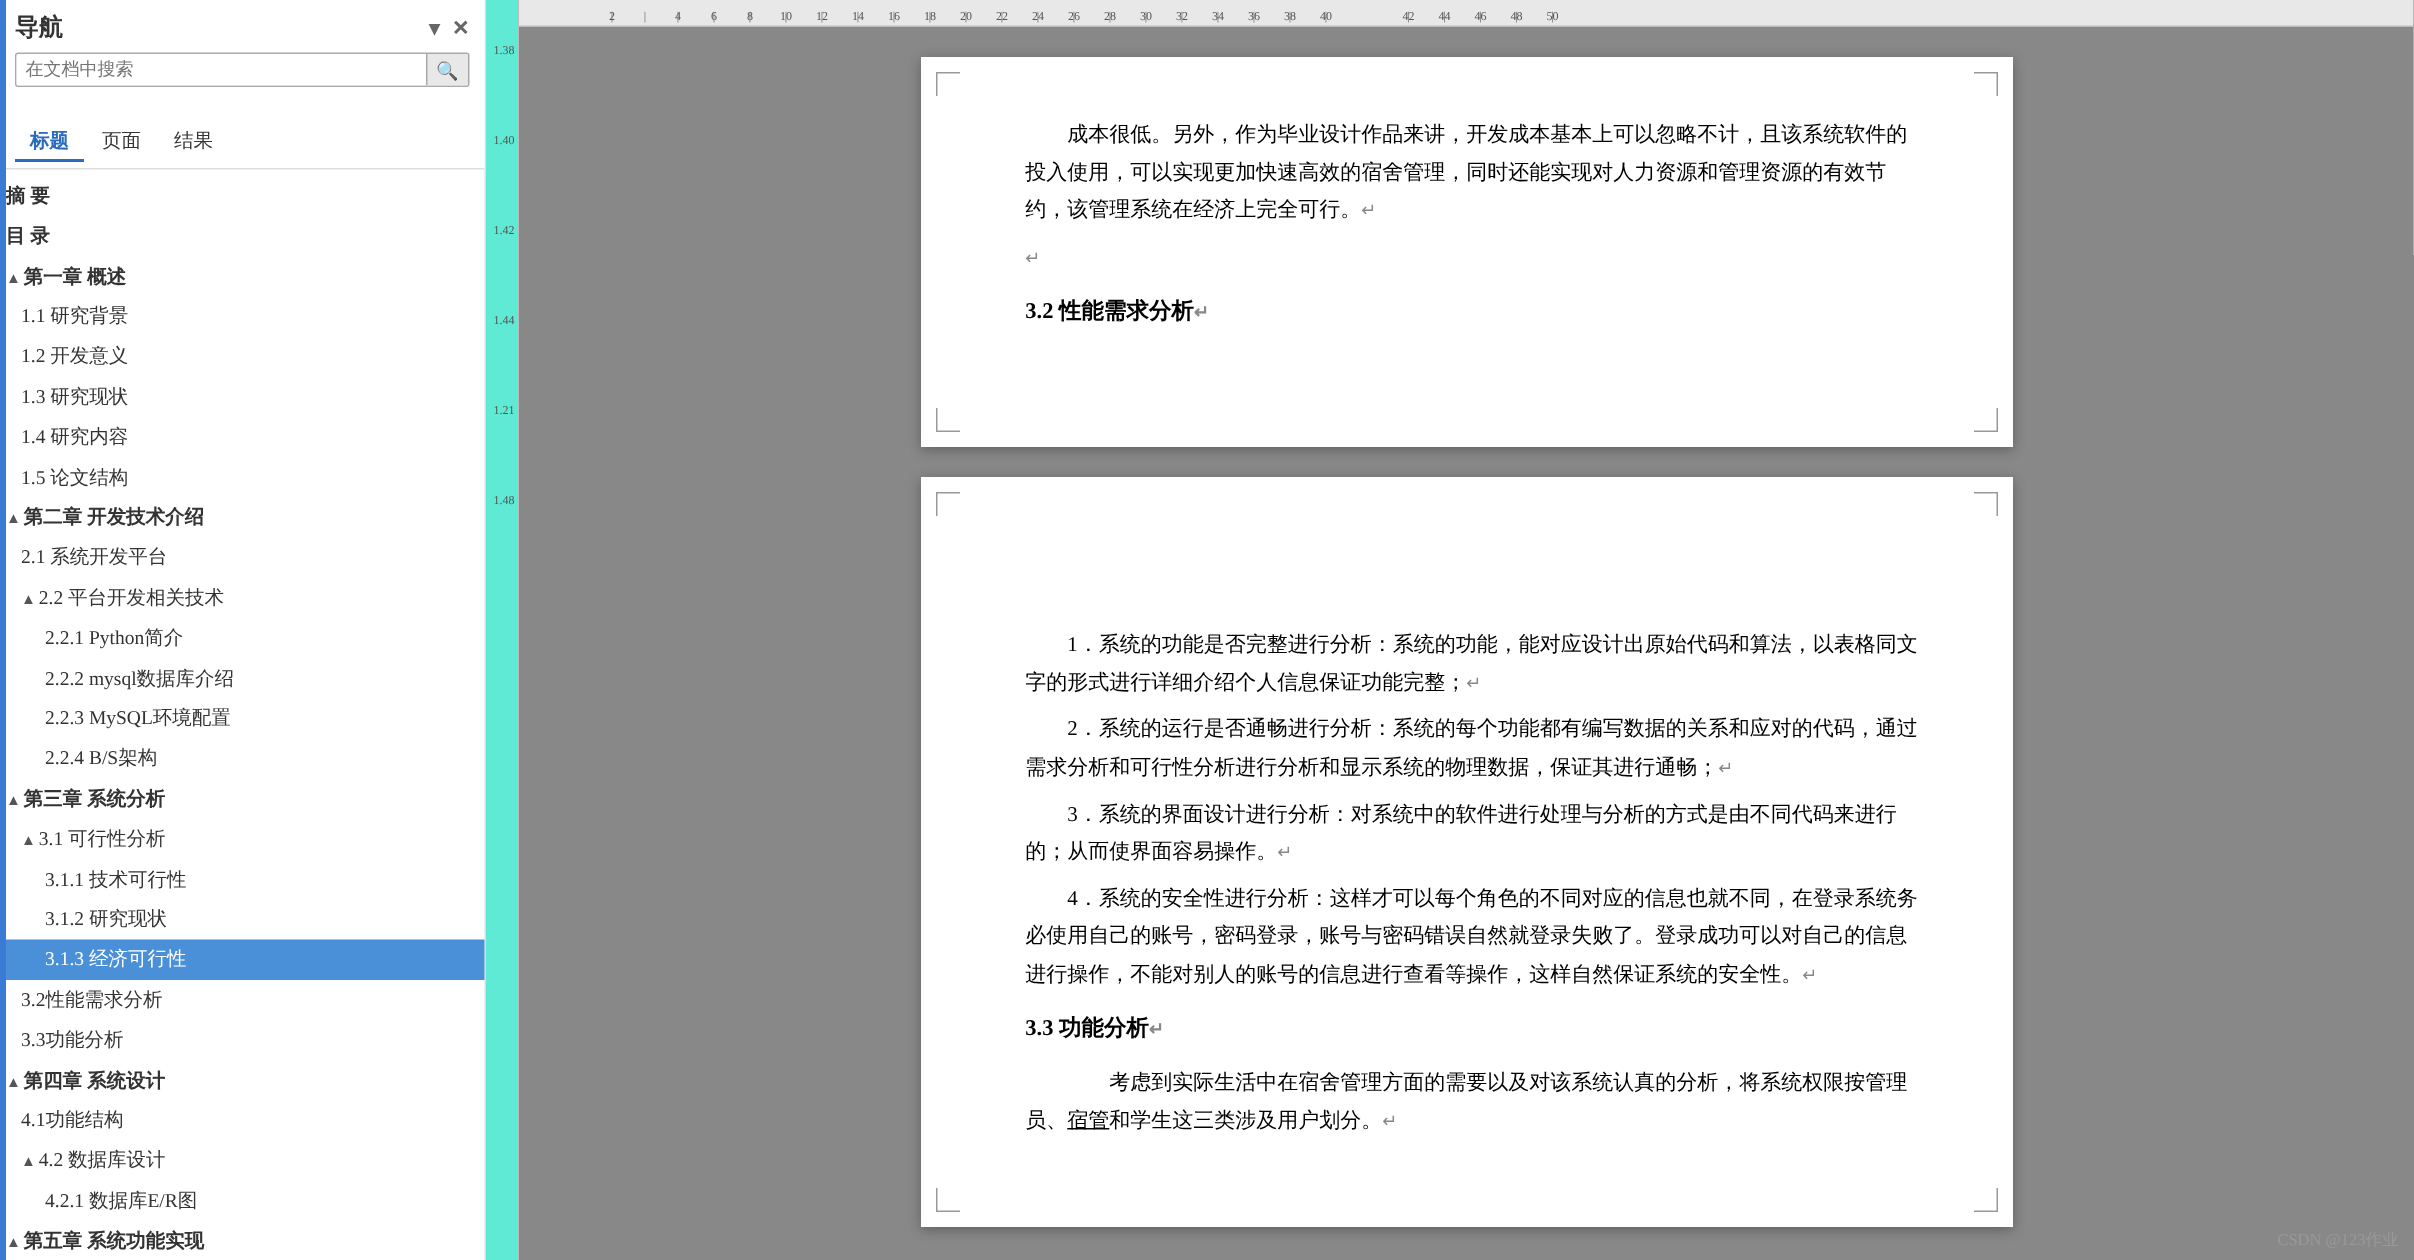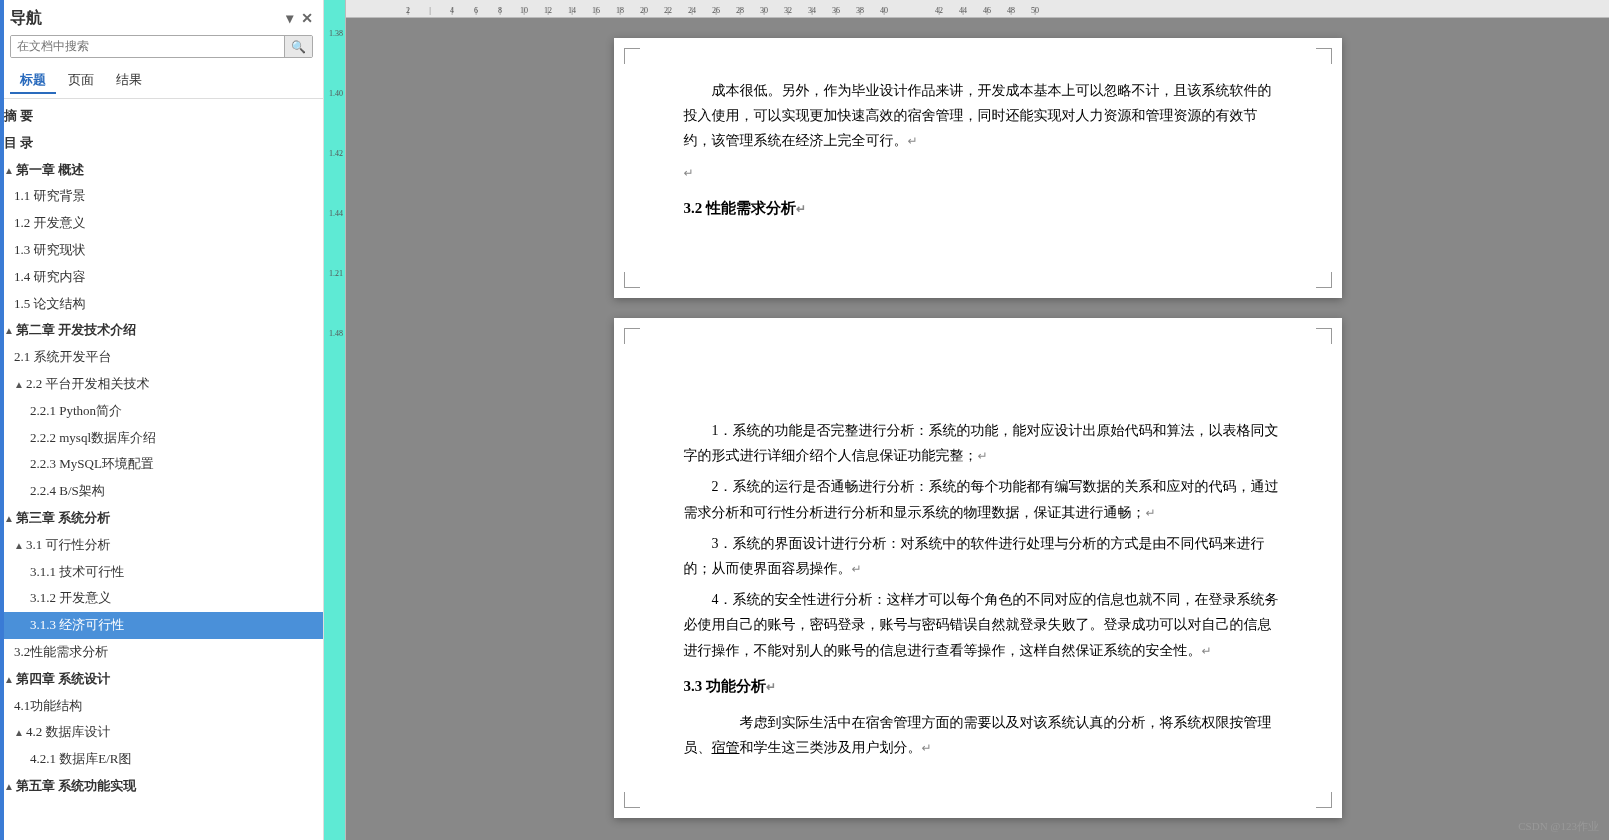--- a/index.html
+++ b/index.html
@@ -33,21 +33,21 @@
       display: flex; gap: 8px;
     }
     #sidebar-title-controls span {
       cursor: pointer; color: #666; font-size: 14px;
     }
     #search-box {
       display: flex;
       border: 1px solid #aaa;
       border-radius: 2px;
       overflow: hidden;
-      margin-bottom: 6px;
+      margin-bottom: 20px;
     }
     #search-box input {
       flex: 1;
       border: none;
       outline: none;
       padding: 3px 6px;
       font-size: 12px;
       font-family: "SimSun", serif;
     }
     #search-box button {
@@ -286,23 +286,24 @@
       <div class="nav-item level0"><span class="nav-arrow">▲ </span><span>第二章 开发技术介绍</span></div>
       <div class="nav-item level1"><span>2.1 系统开发平台</span></div>
       <div class="nav-item level1"><span class="nav-arrow">▲ </span><span>2.2 平台开发相关技术</span></div>
       <div class="nav-item level2"><span>2.2.1  Python简介</span></div>
       <div class="nav-item level2"><span>2.2.2  mysql数据库介绍</span></div>
       <div class="nav-item level2"><span>2.2.3  MySQL环境配置</span></div>
       <div class="nav-item level2"><span>2.2.4  B/S架构</span></div>
       <div class="nav-item level0"><span class="nav-arrow">▲ </span><span>第三章 系统分析</span></div>
       <div class="nav-item level1"><span class="nav-arrow">▲ </span><span>3.1 可行性分析</span></div>
       <div class="nav-item level2"><span>3.1.1 技术可行性</span></div>
-      <div class="nav-item level2"><span>3.1.2 开发意义</span></div>
+      <div class="nav-item level2"><span>3.1.2 研究现状</span></div>
       <div class="nav-item level2 selected"><span>3.1.3 经济可行性</span></div>
       <div class="nav-item level1"><span>3.2性能需求分析</span></div>
+      <div class="nav-item level1"><span>3.3功能分析</span></div>
       <div class="nav-item level0"><span class="nav-arrow">▲ </span><span>第四章 系统设计</span></div>
       <div class="nav-item level1"><span>4.1功能结构</span></div>
       <div class="nav-item level1"><span class="nav-arrow">▲ </span><span>4.2 数据库设计</span></div>
       <div class="nav-item level2"><span>4.2.1 数据库E/R图</span></div>
       <div class="nav-item level0"><span class="nav-arrow">▲ </span><span>第五章 系统功能实现</span></div>
     </div>
 </div>
 
 <div id="left-ruler">
   <div class="left-ruler-tick" style="top:30px;">1.38</div>

